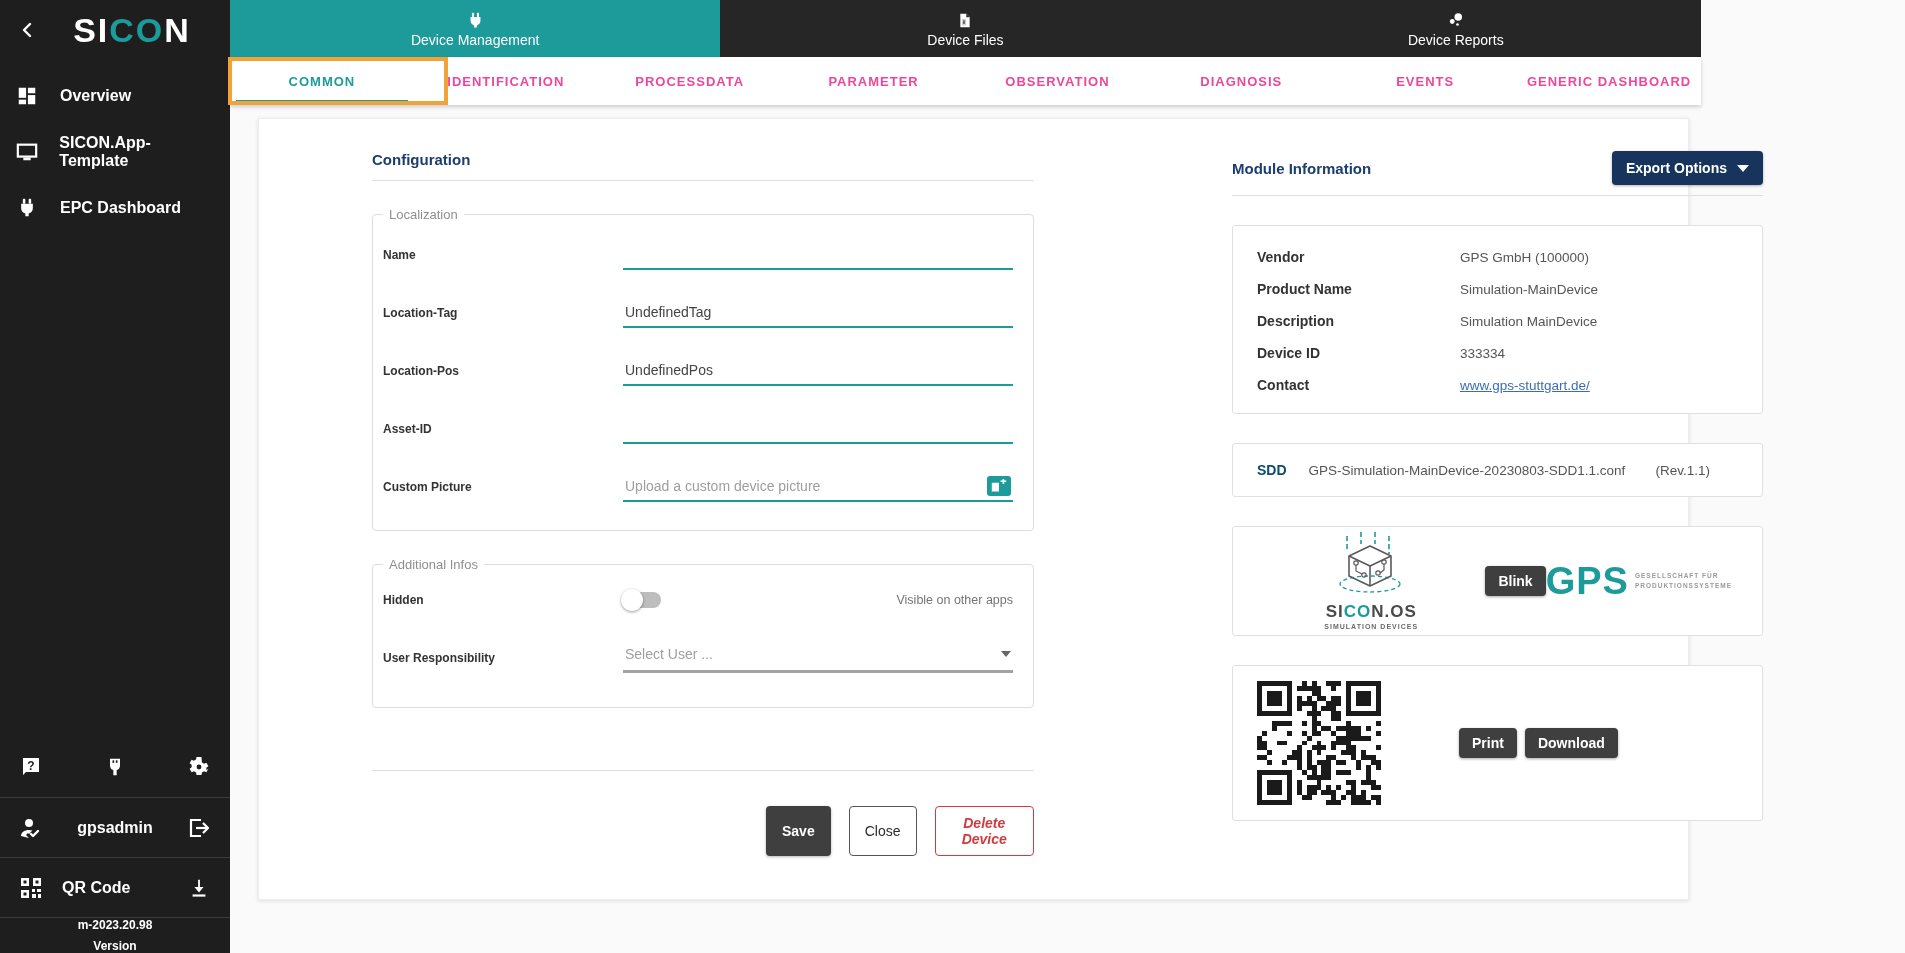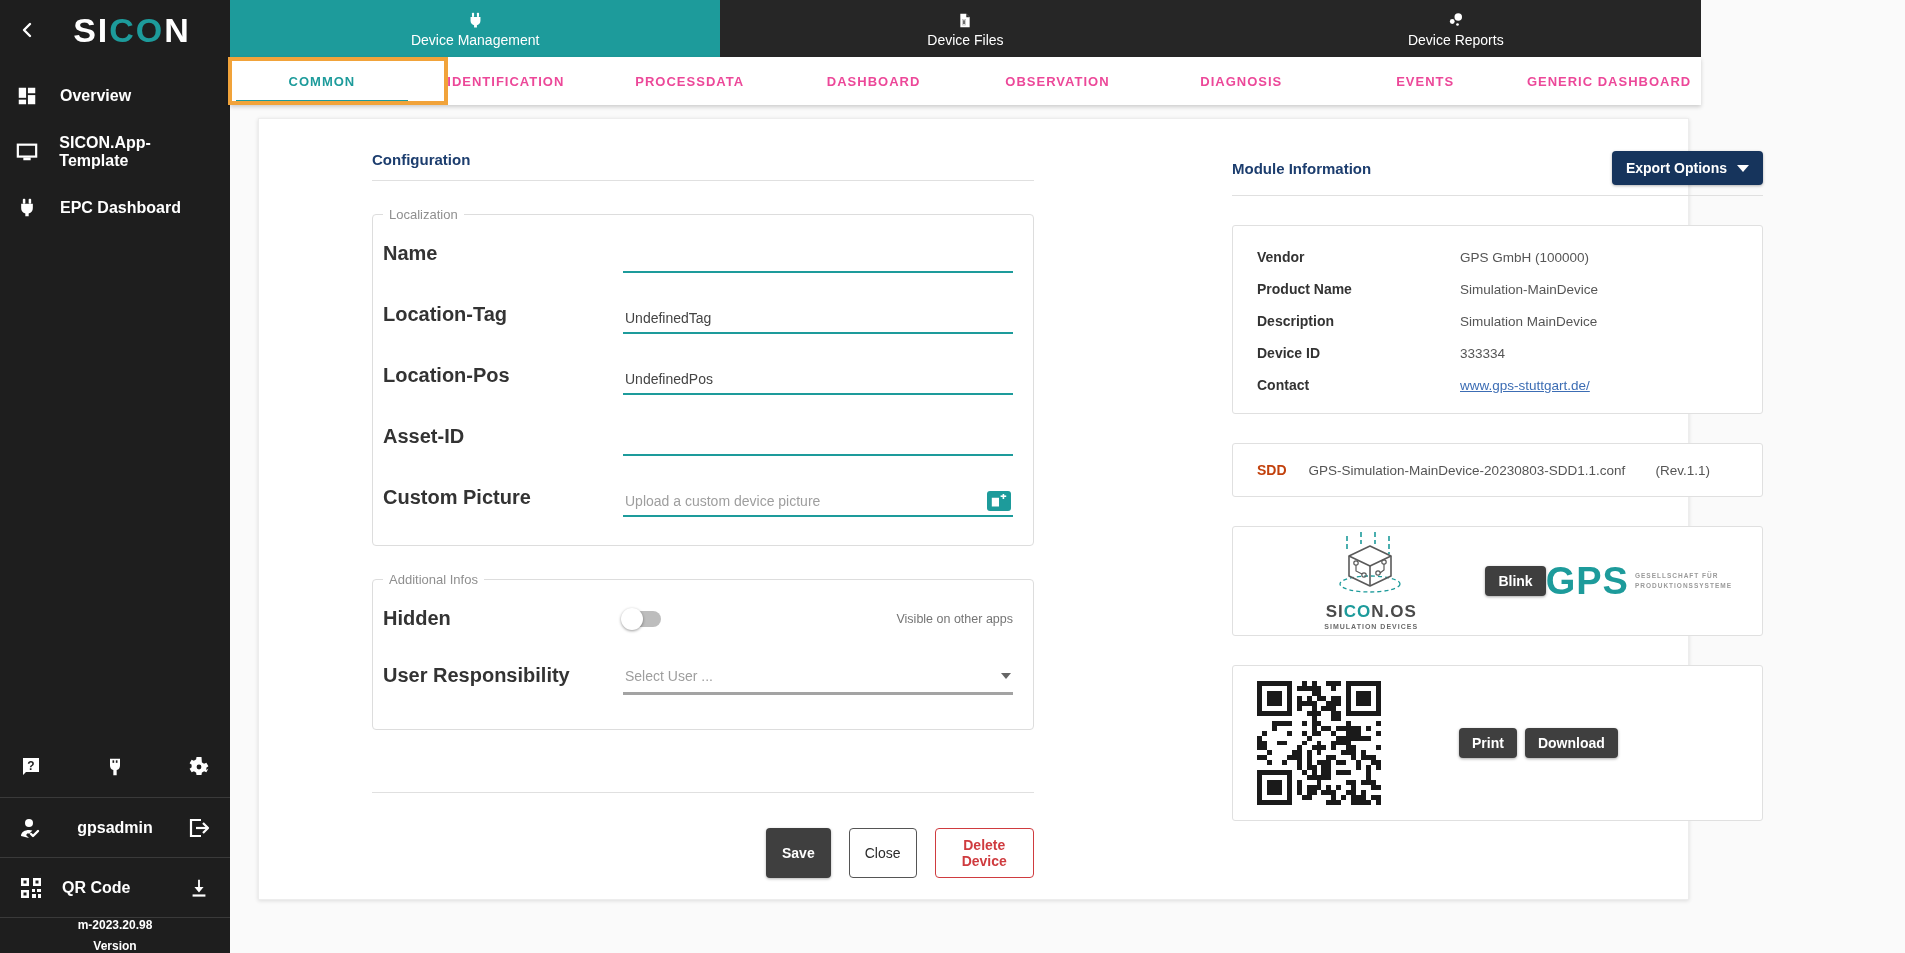--- a/index.html
+++ b/index.html
@@ -51,21 +51,21 @@
   .content { flex:1; background:#fafafa; padding:13px 12px 53px 28px; }
   .card { background:#fff; width:100%; height:782px; box-shadow:0 1px 4px rgba(0,0,0,.12); border:1px solid #ededed; position:relative; }
 
   
   .col-left { position:absolute; left:113px; top:32px; width:662px; }
   .section-title { color:#1c3d6e; font-size:15px; font-weight:bold; }
   .title-rule { border:none; border-top:1px solid #e0e0e0; margin-top:12px; }
   fieldset { border:1px solid #ddd; border-radius:4px; margin-top:26px; padding:20px 20px 14px 10px; }
   legend { color:#8f8f8f; font-size:13px; padding:0 6px; margin-left:0px; }
   .frow { display:flex; align-items:flex-end; margin-bottom:30px; }
-  .flabel { flex:0 0 240px; font-size:20px; font-weight:bold; color:#333; padding-bottom:8px; }
+  .flabel { flex:0 0 240px; font-size:12px; font-weight:bold; color:#333; padding-bottom:8px; }
   .finput { flex:1; border-bottom:2px solid #1d9b9b; padding:4px 2px 6px 2px; min-height:28px;
     display:flex; align-items:center; font-size:14px; color:#444; cursor:text; position:relative; }
   .placeholder { color:#9e9e9e; }
   .addpic-btn { position:absolute; right:2px; bottom:4px; width:24px; height:20px; background:#1d9b9b;
     border-radius:3px; display:flex; align-items:center; justify-content:center; cursor:pointer; }
   .addpic-btn svg { display:block; }
   
   .toggle-row { display:flex; align-items:center; margin-bottom:34px; }
   .toggle-row .flabel { padding-bottom:0; }
   .toggle { width:38px; height:16px; background:#bdbdbd; border-radius:8px; position:relative; cursor:pointer; }
@@ -75,38 +75,38 @@
   .select-row { display:flex; align-items:flex-end; margin-bottom:12px;justify-content:flex-end; }
   .fselect { flex:1; border-bottom:3px solid #a3a3a3; padding:4px 2px 8px 2px; display:flex; align-items:center;
     font-size:14px; cursor:pointer; }
   .caret { margin-left:auto; width:0; height:0; border-left:5px solid transparent; border-right:5px solid transparent;
     border-top:6px solid #666; }
   .actions-rule { border:none; border-top:1px solid #e0e0e0; margin-top:62px; }
   .actions { display:flex; gap:18px; margin-top:35px; margin-left:394px; }
   .btn { font-size:14px; font-weight:bold; border-radius:4px; padding:8px 15px; cursor:pointer; border:1px solid transparent; font-family:"Liberation Sans",sans-serif; }
   .btn-dark { background:#3f3f3f; color:#fff; box-shadow:0 1px 3px rgba(0,0,0,.3); }
   .btn-plain { background:#fff; color:#2b2b2b; border:1px solid #555; font-weight:normal; }
-  .btn-danger { background:#fff; color:#cf3b3f; border:1px solid #cf3b3f; }
+  .btn-danger { background:#fff; color:#cf3b3f; border:1px solid #cf3b3f;font-style:italic; }
 
   
   .col-right { position:absolute; left:973px; top:32px; width:531px; }
   .mi-head { display:flex; align-items:center; }
   .btn-export { margin-left:auto; background:#16345c; color:#fff; font-size:14px; font-weight:bold;
     border:none; border-radius:4px; padding:9px 14px; display:flex; align-items:center; gap:10px; cursor:pointer;
     box-shadow:0 1px 3px rgba(0,0,0,.3); font-family:"Liberation Sans",sans-serif; }
   .caret-w { width:0; height:0; border-left:6px solid transparent; border-right:6px solid transparent; border-top:7px solid #fff; }
   .mi-rule { border:none; border-top:1px solid #e0e0e0; margin-top:10px; }
   .panel { border:1px solid #e0e0e0; border-radius:3px; background:#fff; margin-top:29px; }
   .info-panel { padding:15px 24px 12px 24px; }
   .info-row { display:flex; align-items:center; height:32px; }
   .info-label { flex:0 0 203px; font-size:14px; font-weight:bold; color:#333; }
   .info-value { font-size:13.5px; color:#555; }
   a.info-link { color:#3c6db4; text-decoration:underline; cursor:pointer; }
   .sdd-panel { padding:18px 24px; display:flex; align-items:center; }
-  .sdd-label { font-size:14px; font-weight:bold; color:#c2410c; margin-right:22px; }
+  .sdd-label { font-size:14px; font-weight:bold; color:#0c4a6e; margin-right:22px; }
   .sdd-file { font-size:13.5px; color:#555; }
   .sdd-rev { margin-left:auto; font-size:13.5px; color:#555; padding-right:28px; }
   .logos-panel { height:110px; display:flex; align-items:center; padding:0 26px; }
   .qr-panel { height:156px; display:flex; align-items:center; padding:0 24px; }
   .qr-box { width:124px; height:124px; }
   .qr-actions { display:flex; gap:8px; margin-left:78px; }
   .btn-sm { background:#3f3f3f; color:#fff; font-size:14px; font-weight:bold; border:none; border-radius:4px;
     padding:7px 13px; cursor:pointer; box-shadow:0 1px 3px rgba(0,0,0,.35); font-family:"Liberation Sans",sans-serif; }
 
   
@@ -278,21 +278,21 @@
           <span>COMMON</span>
           <span class="underline"></span>
         </div>
       <div class="subtab">
           <span>IDENTIFICATION</span>
         </div>
       <div class="subtab">
           <span>PROCESSDATA</span>
         </div>
       <div class="subtab">
-          <span>DASHBOARD</span>
+          <span>PARAMETER</span>
         </div>
       <div class="subtab">
           <span>OBSERVATION</span>
         </div>
       <div class="subtab">
           <span>DIAGNOSIS</span>
         </div>
       <div class="subtab">
           <span>EVENTS</span>
         </div>

